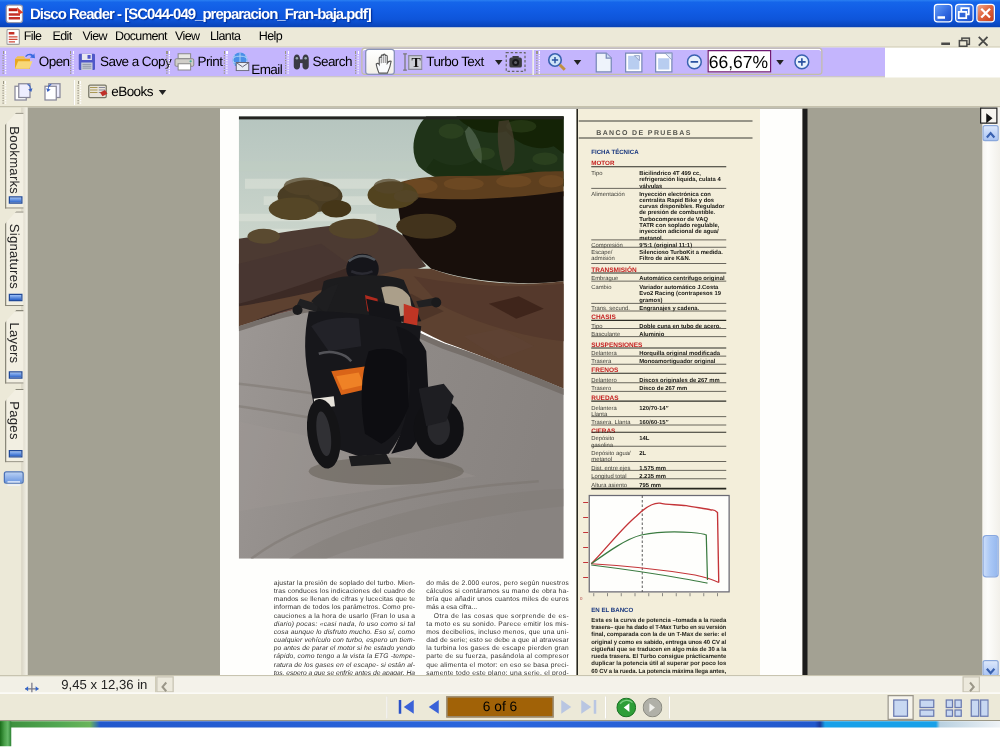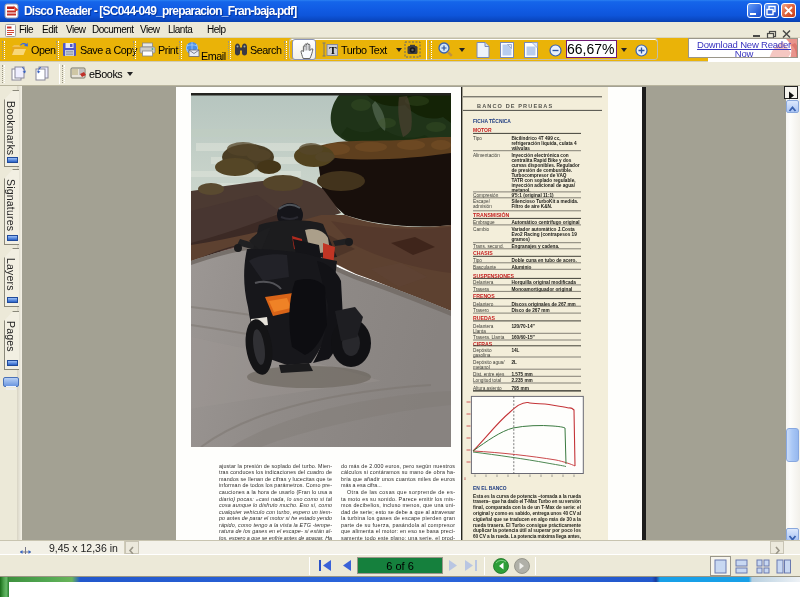--- a/index.html
+++ b/index.html
@@ -7,21 +7,21 @@
 #titlebar{left:0;top:0;width:800px;height:22px;background:linear-gradient(#2a80f2 0%,#1565ea 8%,#115ce4 40%,#0e55da 70%,#0a47c0 92%,#0940ae 100%)}
 #titletext{left:24px;top:4px;color:#fff;font-weight:bold;font-size:12px;letter-spacing:-0.8px;text-shadow:1px 1px 1px #00309a}
 .tbtn{top:3px;width:15px;height:15px;border-radius:3px;border:1px solid #fff;color:#fff;font-size:10px;text-align:center;line-height:13px}
 #btnmin{left:747px;background:linear-gradient(135deg,#68a0f8,#2f67e0 60%,#1b4dc8)}
 #btnres{left:764px;background:linear-gradient(135deg,#68a0f8,#2f67e0 60%,#1b4dc8)}
 #btncls{left:781px;background:linear-gradient(135deg,#f2a88c,#e06842 45%,#c83c18)}
 
 #menubar{left:0;top:22px;width:800px;height:16px;background:#ece9d8;border-bottom:1px solid #d8d4c0}
 .menuitem{position:absolute;top:2px;font-size:10px;color:#000;letter-spacing:-0.5px}
 
-#tb1{left:0;top:38px;width:708px;height:24px;background:#eab308;border-bottom:1px solid #d0ccb8}
+#tb1{left:0;top:38px;width:708px;height:24px;background:#c4b5fd;border-bottom:1px solid #d0ccb8}
 #tb2{left:0;top:62px;width:800px;height:24px;background:#ece9d8;border-bottom:1px solid #b8b49e}
 .grip{width:3px;border-left:1px dotted #9a9684;border-right:1px dotted #fff;height:18px;top:3px}
 .tbtext{font-size:10.8px;color:#000;letter-spacing:-0.45px}
 .sep{width:1px;background:#c0bca8;border-right:1px solid #fff;height:20px;top:2px}
 
 #main{left:0;top:86px;width:800px;height:454px;background:#ece9d8}
 #docarea{left:22px;top:0;width:764px;height:454px;background:#a3a193;overflow:hidden}
 #vscroll{left:786px;top:0;width:14px;height:454px;background:linear-gradient(90deg,#f6f5f2,#fdfdfb 30%,#f2f0ea)}
 
 #page{left:154px;top:1px;width:466px;height:453px;background:#fefefc}
@@ -165,28 +165,20 @@
 <div class="abs" style="left:549px;top:5px" id="ic-minus"><svg width="13" height="13">
         <circle cx="6.5" cy="6.5" r="5.5" fill="#e8f0fc" stroke="#3a62b0" stroke-width="1.2"></circle>
         <path d="M3.5 6.5h6" stroke="#2a52a0" stroke-width="1.3"></path>
       </svg></div>
 <div class="abs" style="left:566px;top:2px;width:51px;height:18px;background:#fff;border:1px solid #701a75;font-size:14px;line-height:17px">66,67%</div>
 <div class="abs" style="left:621px;top:10px;width:0;height:0;border-left:3px solid transparent;border-right:3px solid transparent;border-top:4px solid #222"></div>
 <div class="abs" style="left:635px;top:5px" id="ic-plus"><svg width="13" height="13">
         <circle cx="6.5" cy="6.5" r="5.5" fill="#e8f0fc" stroke="#3a62b0" stroke-width="1.2"></circle>
         <path d="M3.5 6.5h6M6.5 3.5v6" stroke="#2a52a0" stroke-width="1.3"></path>
       </svg></div>
-<div class="abs" style="left:688px;top:0px;width:110px;height:20px;background:#fff;border:1px solid #9a968a;overflow:hidden">
-  <svg class="abs" style="left:64px;top:0" width="46" height="20">
-        <path d="M30 -2c8 4 10 12 7 22l9 0 0-22z" fill="#e8948c"></path>
-        <path d="M16 20c3-10 8-15 14-17l8 11-5 8z" fill="#f2b4ac" opacity="0.75"></path>
-        <path d="M38 6c4 2 6 8 5 14l3 0c2-6 0-12-4-16z" fill="#d87068" opacity="0.8"></path>
-      </svg>
-  <div class="abs" style="left:0;top:2px;width:110px;text-align:center;font-size:9.5px;letter-spacing:-0.2px;color:#3a35c0;text-decoration:underline;line-height:8.5px">Download New Reader<br>Now</div>
-</div>
 </div>
 
 <div class="abs" id="tb2">
 <div class="abs grip" style="left:2px"></div>
 <div class="abs" style="left:10px;top:3px" id="ic-rot1"><svg width="18" height="17">
         <rect x="2" y="4" width="9" height="11" fill="#fff" stroke="#889"></rect>
         <rect x="5" y="2" width="9" height="11" fill="#eef" stroke="#889"></rect>
         <path d="M12 2c2 .5 3 2 2.5 4l1.5-.5-1 3-2.5-2 1.5-.3c.2-1.5-.5-2.7-2-3.2z" fill="#3a62c0"></path>
       </svg></div>
 <div class="abs" style="left:35px;top:3px" id="ic-rot2"><svg width="18" height="17">
@@ -536,21 +528,21 @@
 
 <div class="abs" id="navbar">
   <div class="abs sep" style="left:309px;top:2px;height:18px"></div>
   <div class="abs" style="left:317px;top:3px" id="ic-first"><svg width="17" height="15">
         <path d="M3 2v11" stroke="#2a52c8" stroke-width="2"></path>
         <path d="M14 2L6 7.5 14 13z" fill="#3a62d8"></path>
       </svg></div>
   <div class="abs" style="left:340px;top:3px" id="ic-prev"><svg width="13" height="15">
         <path d="M11 2L3 7.5 11 13z" fill="#3a62d8"></path>
       </svg></div>
-  <div class="abs" style="left:357px;top:2px;width:86px;height:17px;background:#15803d;border:1px solid #9a968a;font-size:11px;text-align:center;line-height:16px">6 of 6</div>
+  <div class="abs" style="left:357px;top:2px;width:86px;height:17px;background:#a16207;border:1px solid #9a968a;font-size:11px;text-align:center;line-height:16px">6 of 6</div>
   <div class="abs" style="left:447px;top:3px" id="ic-next"><svg width="13" height="15">
         <path d="M2 2l8 5.5L2 13z" fill="#b9c6e2"></path>
       </svg></div>
   <div class="abs" style="left:463px;top:3px" id="ic-last"><svg width="17" height="15">
         <path d="M2 2l8 5.5L2 13z" fill="#b9c6e2"></path>
         <path d="M13 2v11" stroke="#b9c6e2" stroke-width="2"></path>
       </svg></div>
   <div class="abs sep" style="left:484px;top:2px;height:18px"></div>
   <div class="abs" style="left:493px;top:3px" id="ic-back"><svg width="16" height="16">
         <circle cx="8" cy="8" r="7.5" fill="#2e9e38"></circle>

